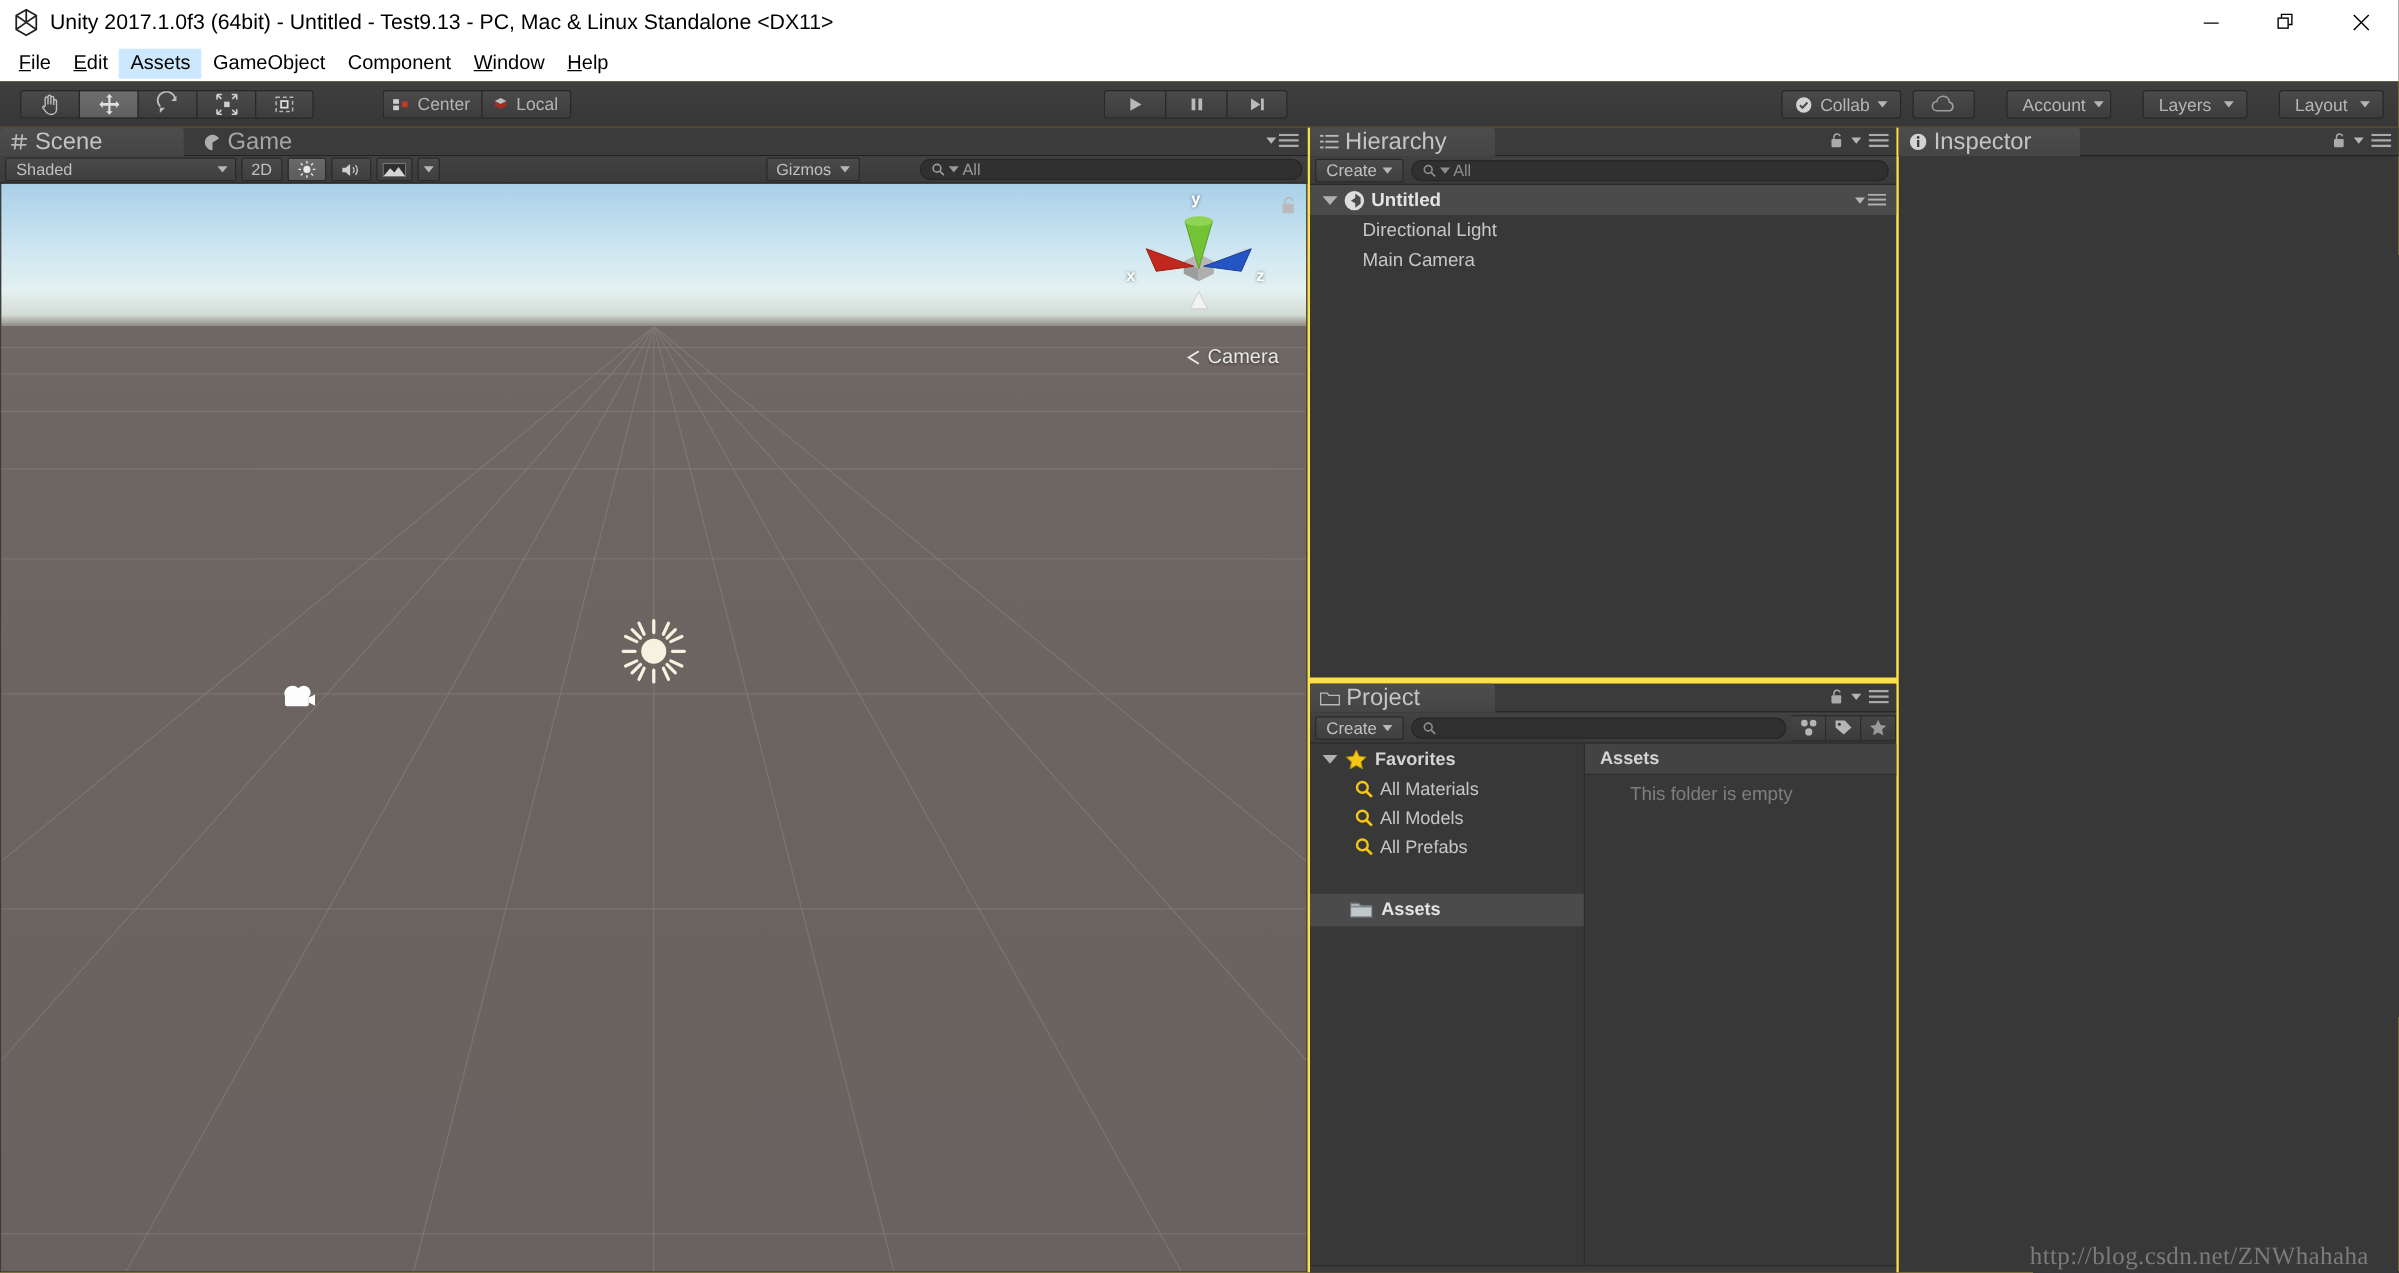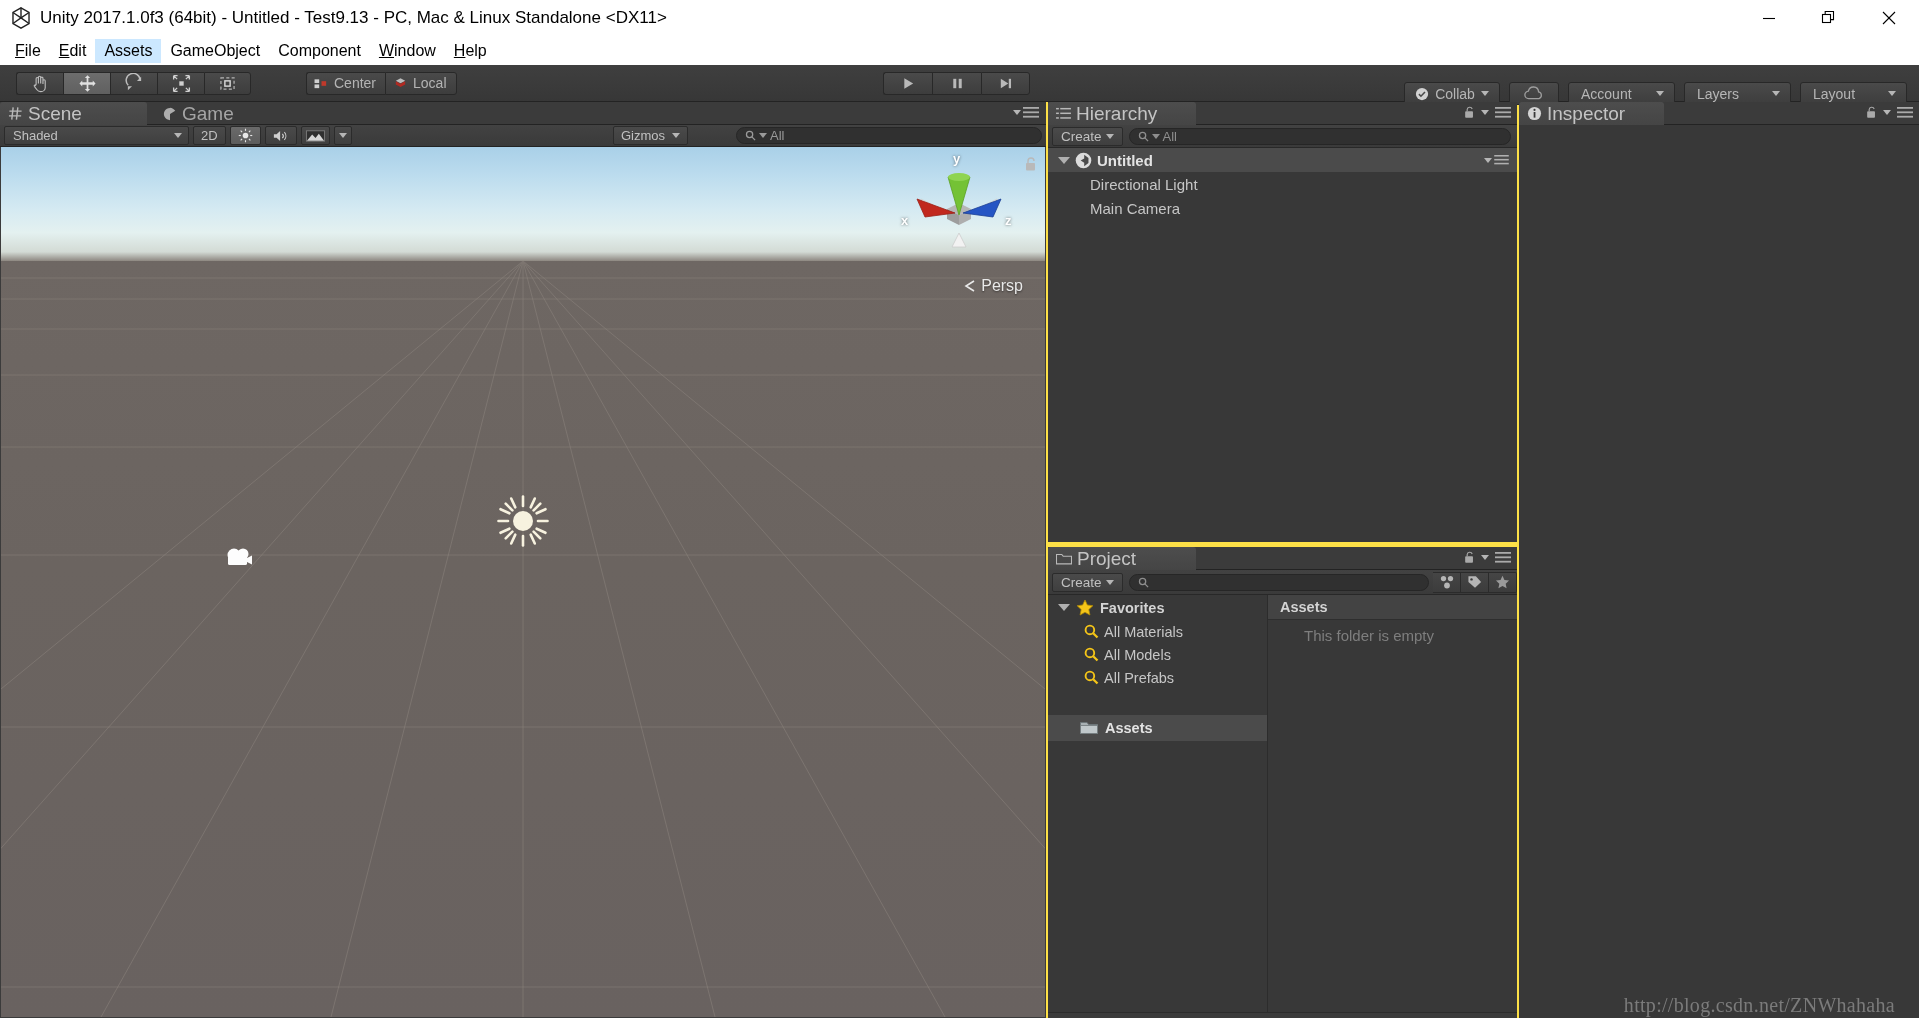--- a/index.html
+++ b/index.html
@@ -80,29 +80,29 @@
   .play-group { position: absolute; left: 883px; top: 7px; display: flex; }
   .play-btn {
     width: 49px; height: 23px;
     background: linear-gradient(#4a4a4a, #3d3d3d);
     border: 1px solid #282828; border-right-width: 0;
     display: flex; align-items: center; justify-content: center;
   }
   .play-btn:first-child { border-radius: 3px 0 0 3px; }
   .play-btn:last-child { border-radius: 0 3px 3px 0; border-right-width: 1px; }
 
-  .tb-right { position: absolute; right: 12px; top: 17px; display: flex; gap: 9px; align-items: center; }
+  .tb-right { position: absolute; right: 12px; top: 7px; display: flex; gap: 9px; align-items: center; }
   .rt-btn {
     height: 23px; border-radius: 3px;
     background: linear-gradient(#4a4a4a, #3d3d3d);
     border: 1px solid #282828;
     display: flex; align-items: center; justify-content: center;
     color: #b6b6b6; font-size: 14px; padding: 0 8px; gap: 6px;
   }
-  .rt-btn.wide { width: 107px; justify-content: space-between; padding: 0 10px 0 12px; }
+  .rt-btn.wide { width: 84px; justify-content: space-between; padding: 0 10px 0 12px; margin-left: 16px; }
   .caret { width: 0; height: 0; border-left: 4px solid transparent; border-right: 4px solid transparent; border-top: 5px solid #b6b6b6; }
 
   
   .panel { position: absolute; background: #383838; }
   .panel-tabrow {
     height: 23px; background: #3b3b3b; position: relative;
     border-bottom: 1px solid #232323;
   }
   .ptab {
     position: absolute; left: 0; top: 0; height: 23px;
@@ -555,21 +555,21 @@
           <svg width="12" height="15" viewBox="0 0 12 15">
             <path d="M3 6V4a3 3 0 016 0" fill="none" stroke="#b9b9b9" stroke-width="1.4"></path>
             <rect x="1" y="6" width="9" height="7.5" rx="1" fill="#b9b9b9"></rect>
           </svg>
         </div>
 
         <div class="persp-label">
           <svg width="14" height="14" viewBox="0 0 14 14">
             <path d="M11 2L3 7l8 5" fill="none" stroke="#e9e9e9" stroke-width="1.6"></path>
           </svg>
-          <span>Persp</span>
+          <span>Camera</span>
         </div>
       </div>
     </div>
 
     <div class="panel" id="hierarchy-panel">
       <div class="panel-tabrow">
         <div class="ptab" style="width:148px;">
           <svg width="15" height="13" viewBox="0 0 16 14">
             <rect x="0" y="1" width="3" height="1.6" fill="#b9b9b9"></rect>
               <rect x="4.5" y="1" width="11.5" height="1.6" fill="#b9b9b9"></rect>

